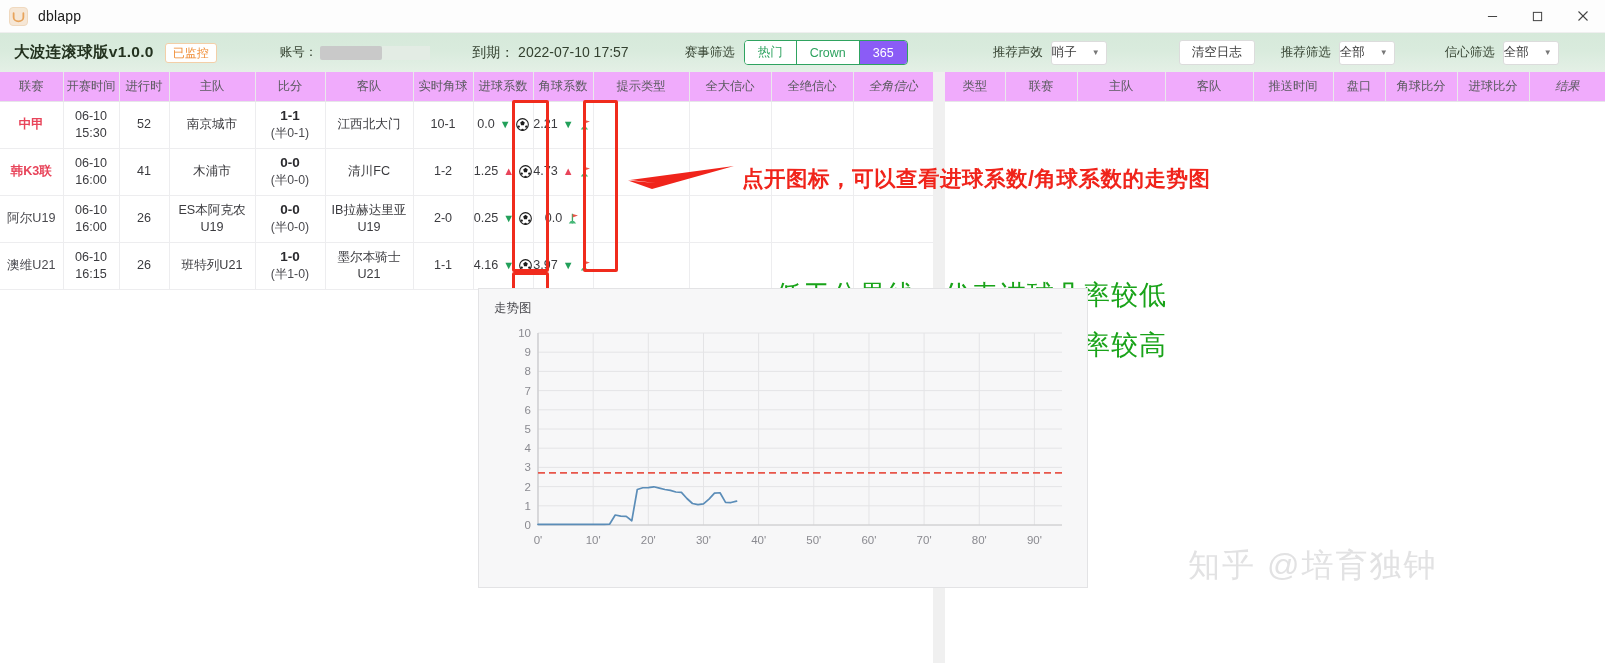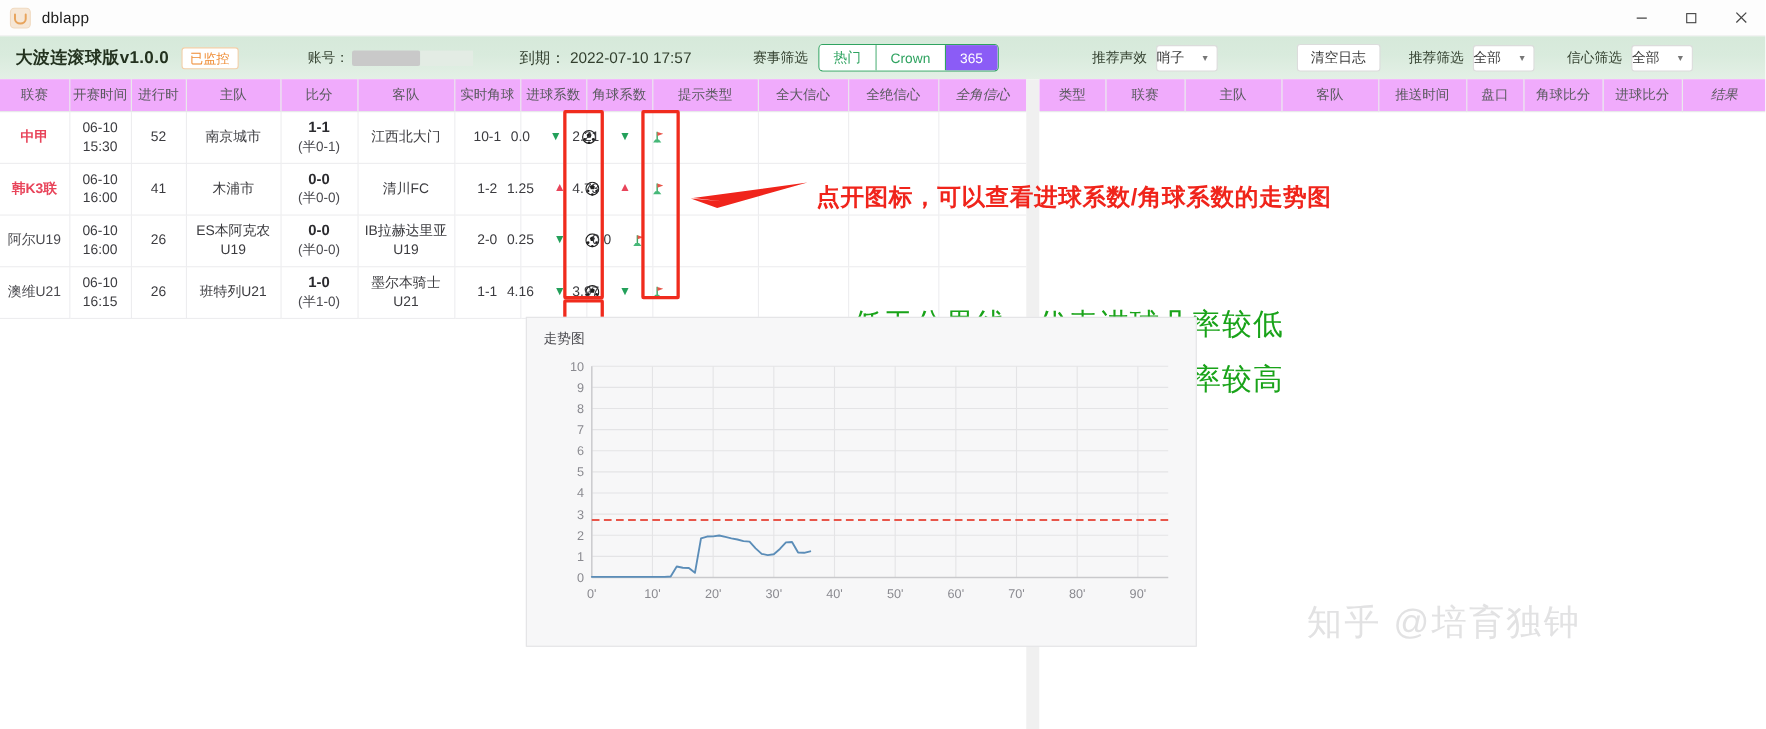--- a/index.html
+++ b/index.html
@@ -65,21 +65,21 @@
     margin-left:8px; min-width:56px; height:24px; background:#fff; border:1px solid #dcdcdc;
     border-radius:3px; display:flex; align-items:center; justify-content:space-between;
     padding:0 6px 0 0; font-size:12.5px; color:#3a3a3a; cursor:pointer;
   }
   .drop .cv { font-size:8px; color:#777; margin-left:7px; }
   .btn-ghost {
     margin-left:72px; height:25px; background:#fff; border:1px solid #dcdcdc; border-radius:3px;
     padding:0 12px; display:flex; align-items:center; font-size:12.5px; color:#3a3a3a; cursor:pointer;
   }
   .tb-recfilter { margin-left:26px; font-size:12.5px; color:#33402f; }
-  .tb-conffilter { margin-left:30px; font-size:12.5px; color:#33402f; }
+  .tb-conffilter { margin-left:50px; font-size:12.5px; color:#33402f; }
 
   
   .left-panel  { position:absolute; left:0;    top:72px; width:933px; height:591px; background:#fff; }
   .gap-split   { position:absolute; left:933px; top:72px; width:12px;  height:591px; background:#f0f0f0; }
   .right-panel { position:absolute; left:945px; top:72px; width:660px; height:591px; background:#fff; }
 
   
   table.grid { border-collapse:collapse; table-layout:fixed; width:100%; }
   table.grid th {
     background:#f0abfc; color:#5a5a5f; font-size:12.3px; font-weight:400;
@@ -90,21 +90,21 @@
   table.grid td {
     height:47px; border-right:1px solid #ededef; border-bottom:1px solid #ededef;
     text-align:center; font-size:12.6px; color:#3b3b3f; vertical-align:middle;
     line-height:1.35; padding:0 2px;
   }
   table.grid td:last-child { border-right:none; }
   .lg-red  { color:#e8445a; font-weight:600; font-size:12.6px; }
   .lg-dark { color:#4a4a4f; font-size:12.6px; }
   .score-main { font-weight:700; font-size:13.5px; color:#2a2a2e; }
   .score-half { font-size:12.3px; color:#4a4a4f; }
-  .coefcell { display:flex; align-items:center; justify-content:center; gap:18px; }
+  .coefcell { display:flex; align-items:center; justify-content:center; gap:5px; }
   .arr { font-size:11px; line-height:1; }
   .arr.up { color:#e8445a; }
   .arr.dn { color:#23a05a; }
   .ball-ico { display:inline-flex; }
   .flag-ico { display:inline-flex; }
 
   
   .anno-box { position:absolute; border:3px solid #f02b1d; border-radius:2px; pointer-events:none; }
   .anno-text-red {
     position:absolute; color:#f0241b; font-size:21.5px; font-weight:700; white-space:nowrap;

